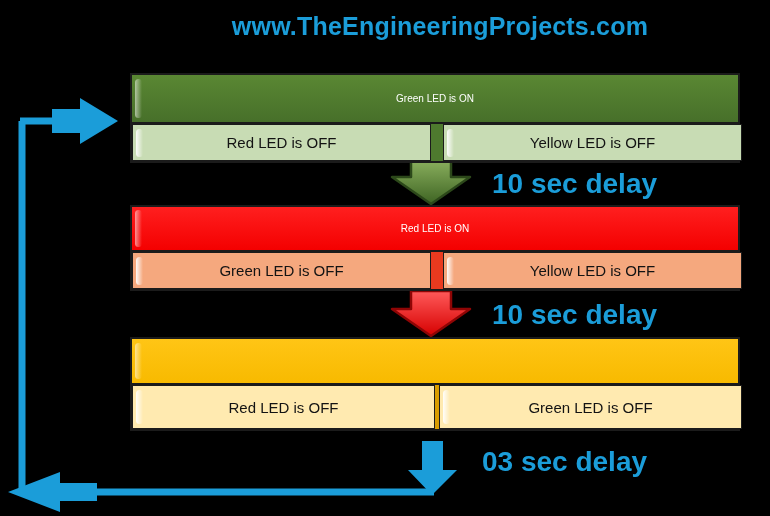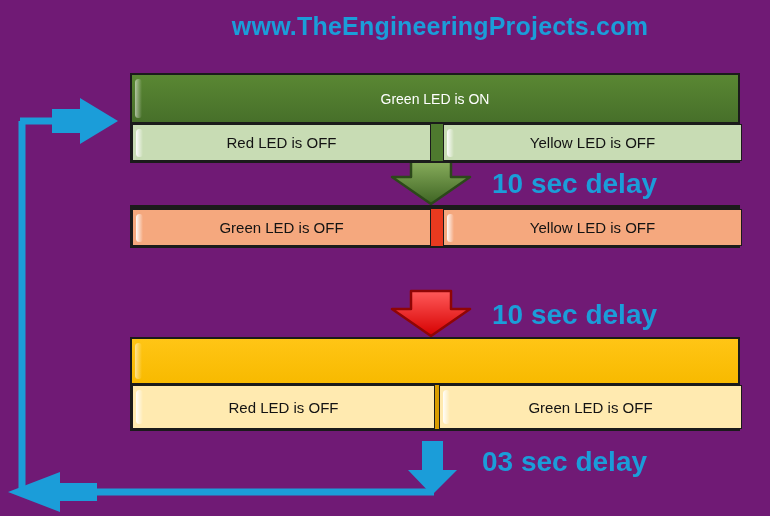--- a/index.html
+++ b/index.html
@@ -1,35 +1,35 @@
 <!DOCTYPE html>
 <html><head>
 <meta charset="utf-8">
 <style>
   html,body { margin:0; padding:0; background:#ffffff; }
   .stage {
-    position:relative; width:770px; height:516px; background:#701a75;
+    position:relative; width:770px; height:516px; background:#000000;
     font-family:"Liberation Sans", sans-serif; overflow:hidden;
   }
   
   .site-title {
     position:absolute; left:110px; top:12px; width:660px;
     text-align:center; font-size:25px; font-weight:bold; color:#1b9dd9;
     letter-spacing:0.2px;
   }
   
   .arrows { position:absolute; left:0; top:0; pointer-events:none; }
   
   .block {
     position:absolute; left:130px; width:610px; box-sizing:border-box;
     border:2px solid #1b1b1b;
   }
   .hdr {
     position:relative; display:flex; align-items:center; justify-content:center;
-    color:#ffffff; font-size:14px;
+    color:#ffffff; font-size:10px;
   }
   .hdr .bevel {
     position:absolute; left:3px; top:8%; height:84%; width:7px; border-radius:4px;
     background:linear-gradient(to right, rgba(255,255,255,0.55), rgba(255,255,255,0));
   }
   .cells { display:flex; border-top:2px solid #1b1b1b; }
   .cell {
     position:relative; display:flex; align-items:center; justify-content:center;
     font-size:15px; color:#131313; border:1px solid #1b1b1b; box-sizing:border-box;
     flex:0 0 299px;
@@ -106,20 +106,24 @@
         <span>Red LED is OFF</span>
       </div>
       <div class="cell">
         <span class="bevel"></span>
         <span>Yellow LED is OFF</span>
       </div>
     </div>
   </div>
 
   <div class="block block-red">
+    <div class="hdr">
+      <span class="bevel"></span>
+      <span>Red LED is ON</span>
+    </div>
     <div class="cells">
       <div class="cell">
         <span class="bevel"></span>
         <span>Green LED is OFF</span>
       </div>
       <div class="cell">
         <span class="bevel"></span>
         <span>Yellow LED is OFF</span>
       </div>
     </div>

